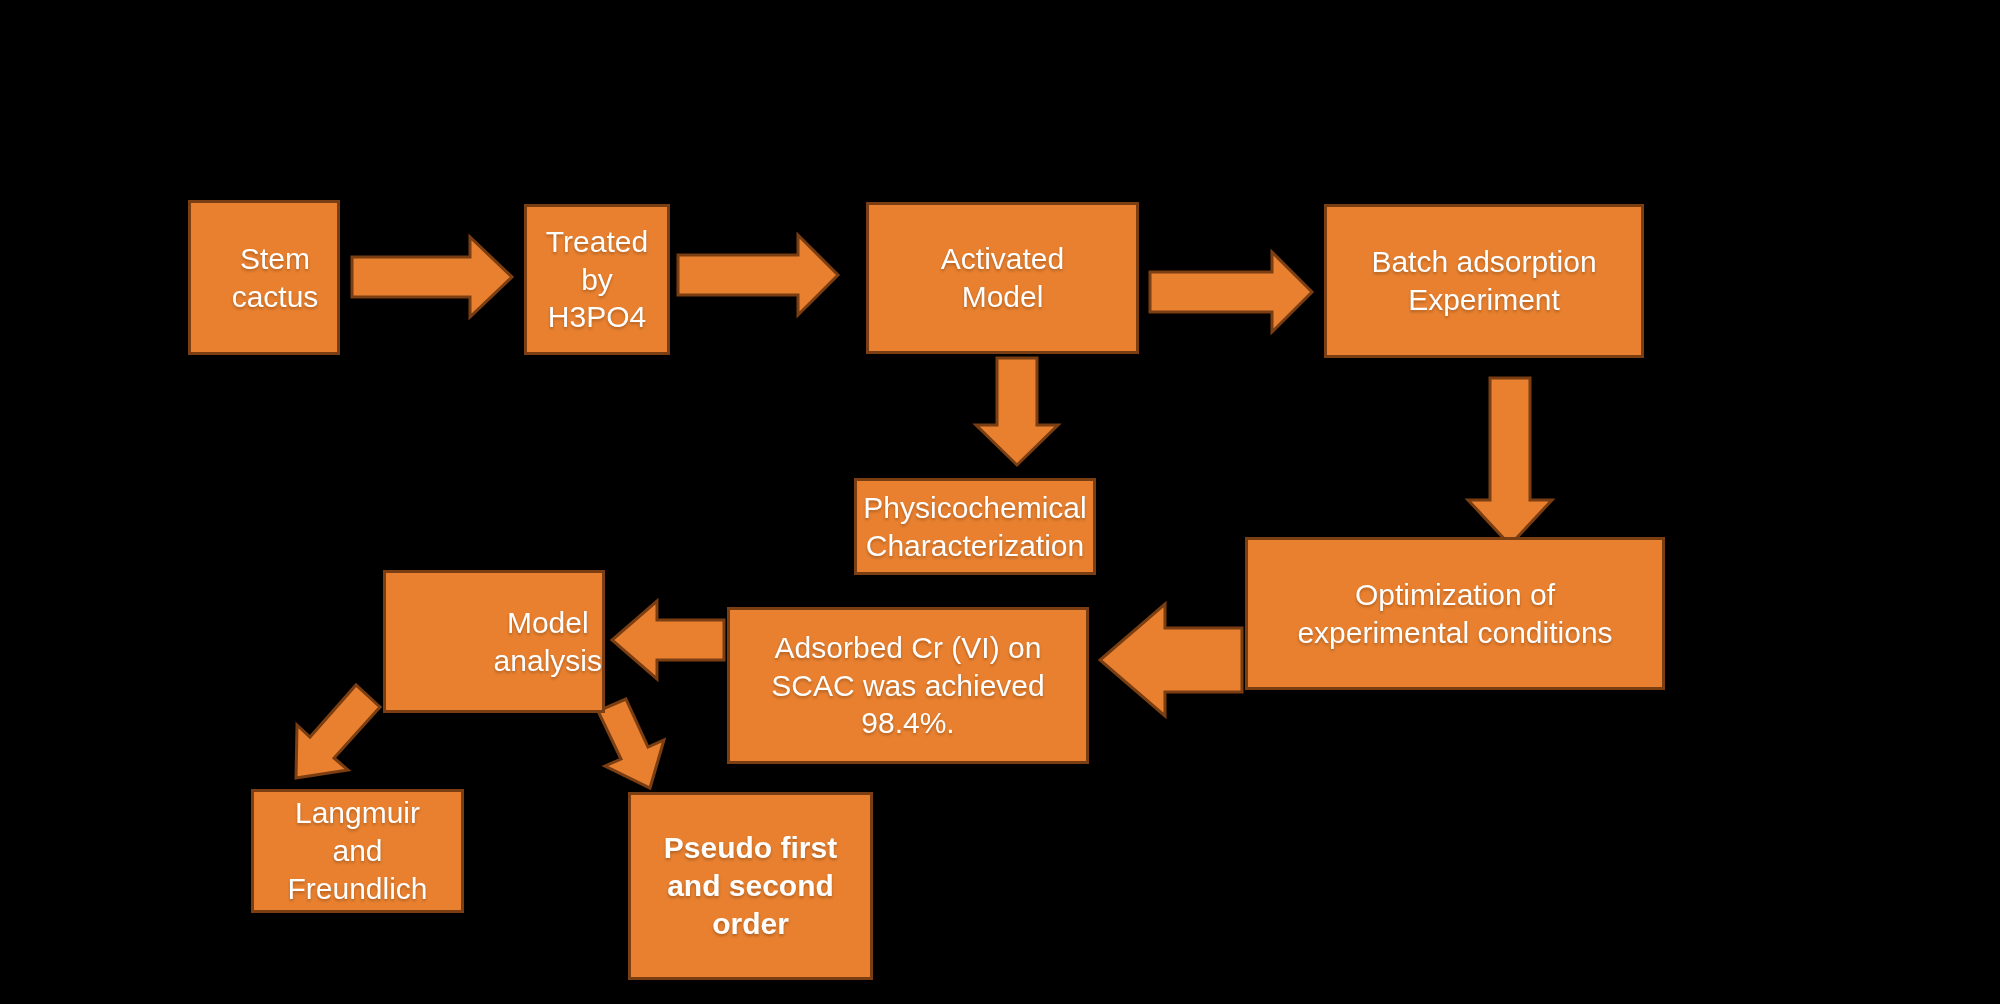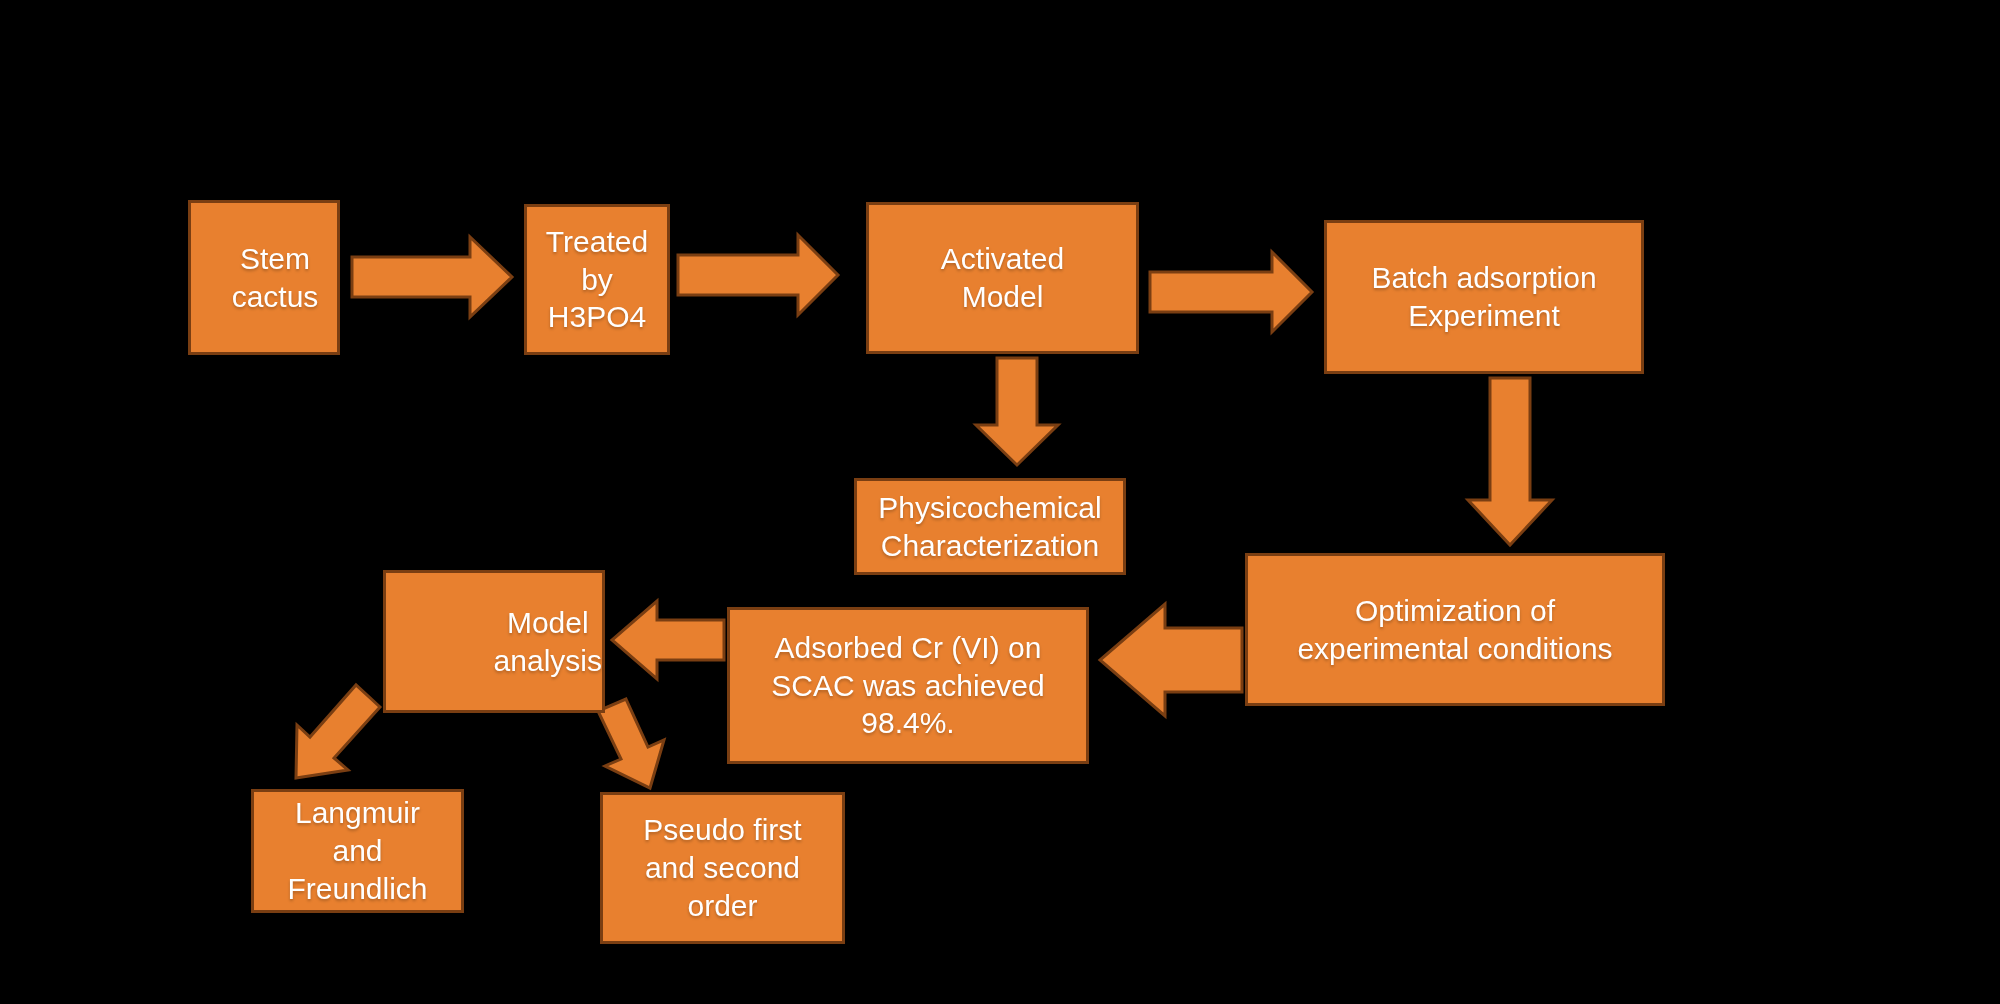--- a/index.html
+++ b/index.html
@@ -26,27 +26,27 @@
     color:var(--text);
     display:flex;align-items:center;justify-content:center;
     text-align:center;
     font-size:30px;line-height:1.26;
     white-space:pre-line;
     text-shadow:0 2px 3px rgba(0,0,0,0.25);
   }
   .node-stem        {left:188px; top:200px; width:152px; height:155px;padding-left:22px;}
   .node-treated     {left:524px; top:204px; width:146px; height:151px;}
   .node-activated   {left:866px; top:202px; width:273px; height:152px;}
-  .node-batch       {left:1324px;top:220px; width:320px; height:154px;}
-  .node-physico     {left:854px; top:478px; width:272px; height:97px;}
-  .node-optimization{left:1245px;top:553px; width:420px; height:153px;}
+  .node-batch       {left:1324px;top:204px; width:320px; height:154px;}
+  .node-physico     {left:854px; top:478px; width:242px; height:97px;}
+  .node-optimization{left:1245px;top:537px; width:420px; height:153px;}
   .node-adsorbed    {left:727px; top:607px; width:362px; height:157px;}
   .node-model       {left:383px; top:570px; width:222px; height:143px;justify-content:flex-end;}
   .node-langmuir    {left:251px; top:789px; width:213px; height:124px;}
-  .node-pseudo      {left:600px; top:792px; width:245px; height:152px;}
+  .node-pseudo      {left:628px; top:792px; width:245px; height:188px;font-weight:bold;}
 </style>
 </head>
 <body>
 
 <div class="canvas">
 
   <svg class="arrow-layer" viewBox="0 0 2000 1004" aria-hidden="true">
     <polygon class="arrow" points="352,257 470,257 470,237 512,277 470,317 470,297 352,297"></polygon>
     <polygon class="arrow" points="678,255 798,255 798,235 838,275 798,315 798,295 678,295"></polygon>
     <polygon class="arrow" points="1150,272 1272,272 1272,252 1312,292 1272,332 1272,312 1150,312"></polygon>

